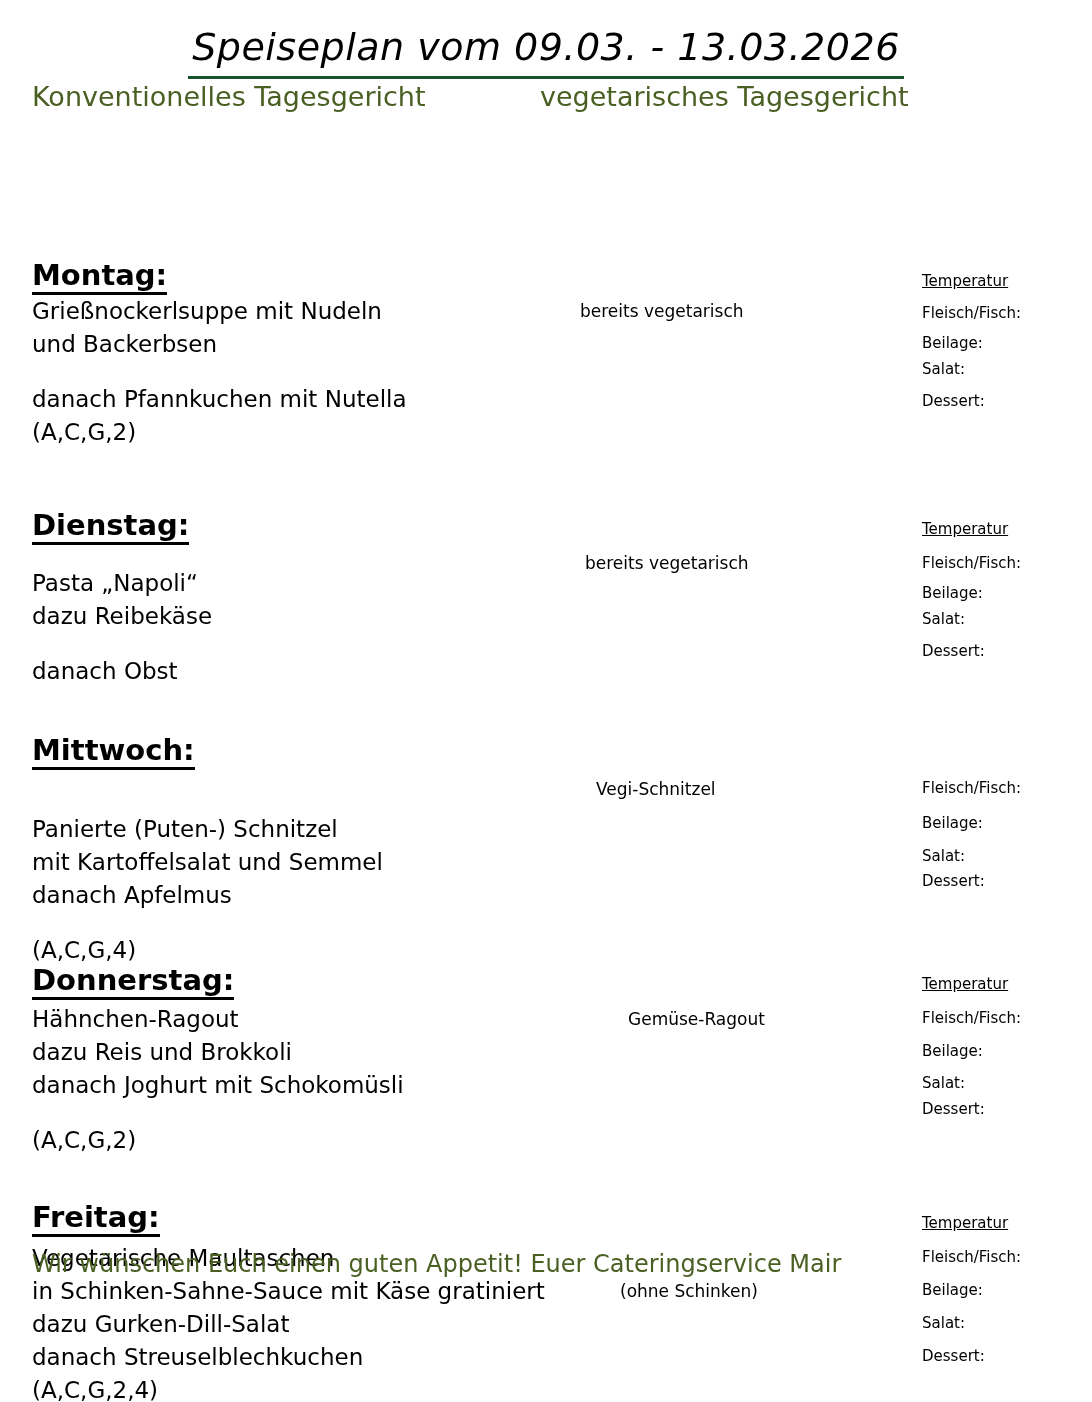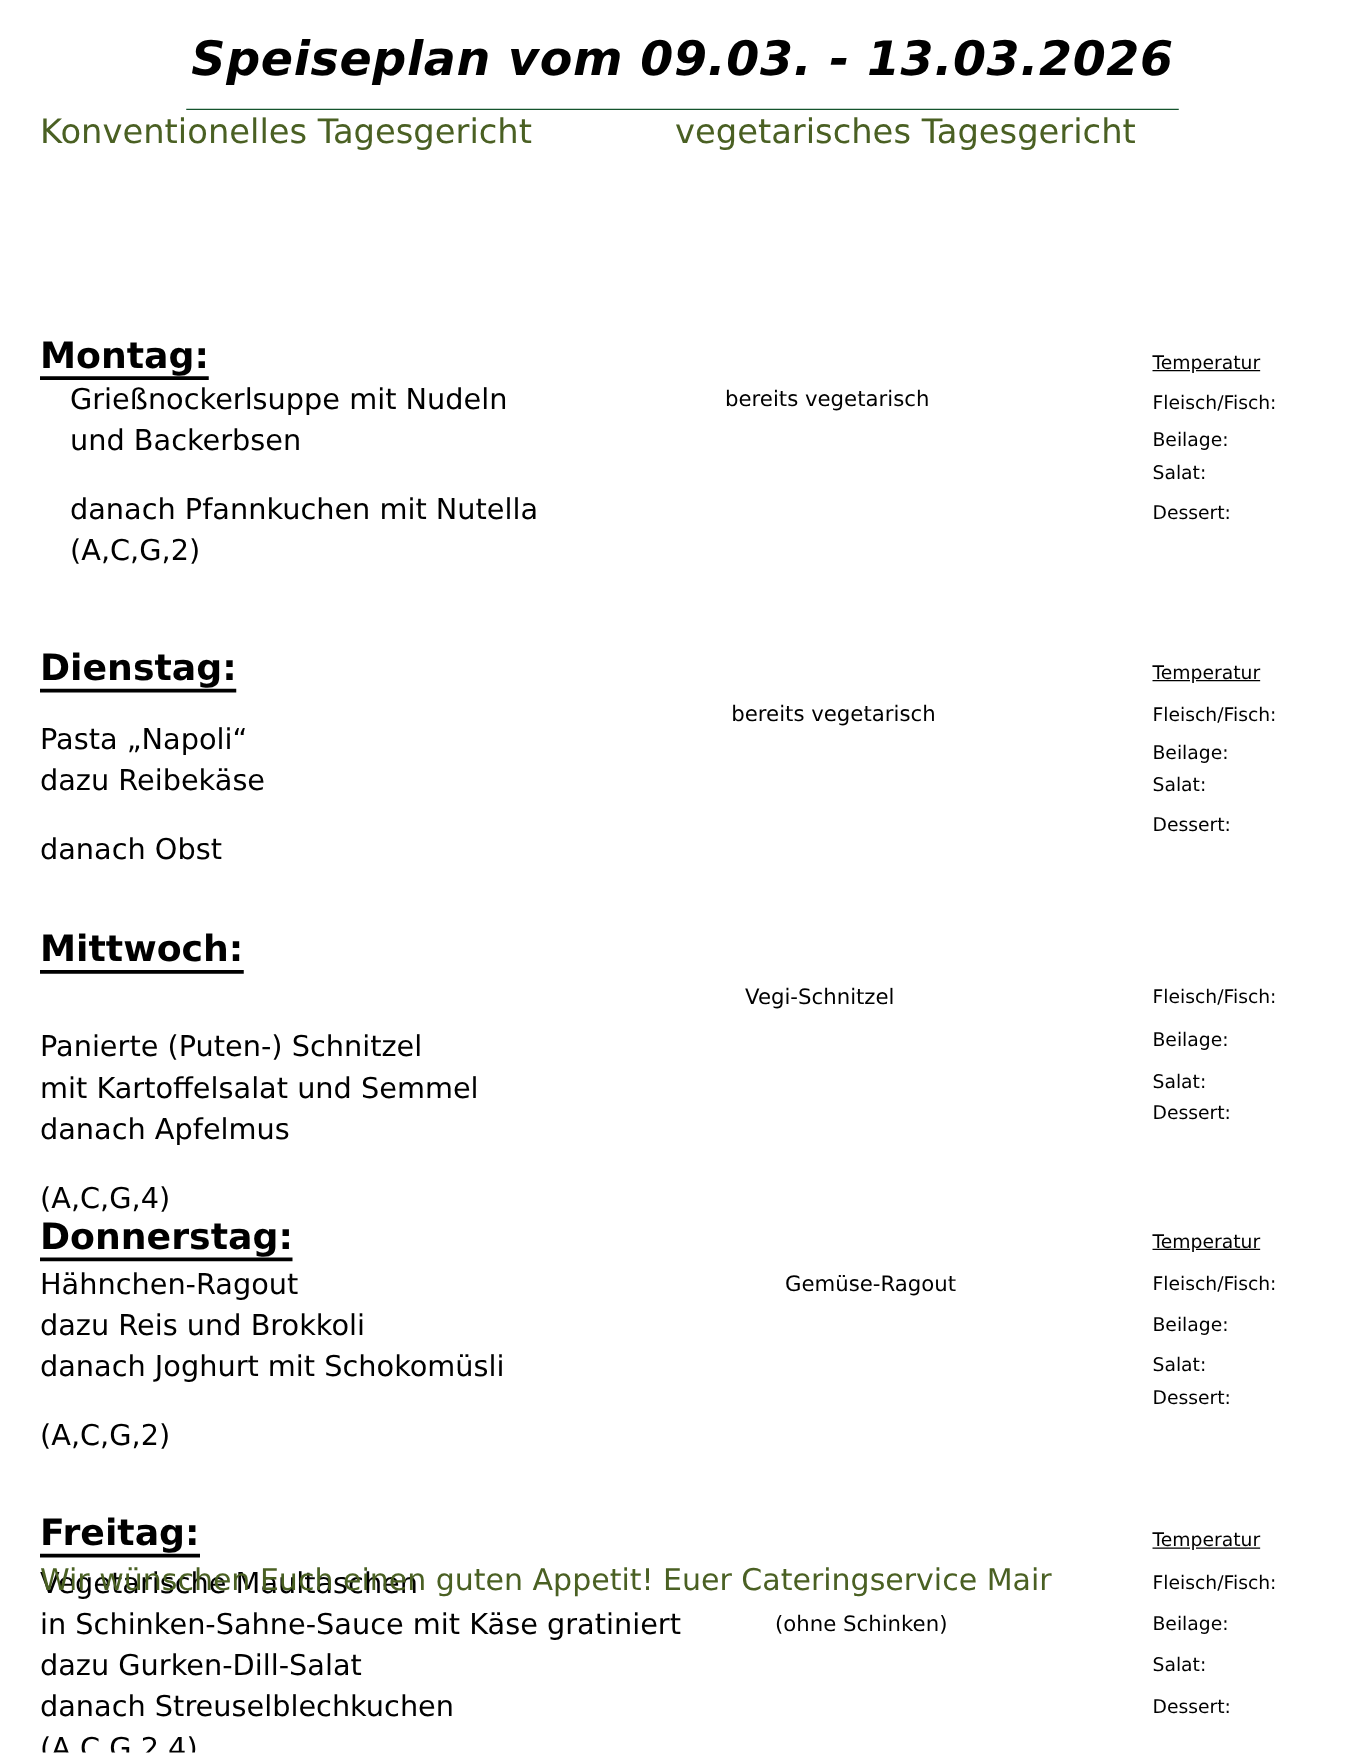--- a/index.html
+++ b/index.html
@@ -27,26 +27,26 @@
 
   
   .title-row {
     text-align: center;
     padding-top: 28px;
   }
   .doc-title {
     display: inline-block;
     font-family: "DejaVu Sans", sans-serif;
     font-size: 38px;
-    font-weight: 700;
+    font-weight: 400;
     font-style: italic;
     letter-spacing: 0.5px;
     line-height: 1.05;
-    border-bottom: 1px solid #14532d;
-    padding: 0 4px 19px 4px;
+    border-bottom: 3px solid #14532d;
+    padding: 0 4px 8px 4px;
     white-space: nowrap;
   }
 
   
   .col-headers {
     position: relative;
     height: 42px;
     margin-top: 2px;
   }
   .col-head {
@@ -134,21 +134,21 @@
   </div>
 
   <div class="col-headers">
     <div class="col-head conventional">Konventionelles Tagesgericht</div>
     <div class="col-head vegetarian">vegetarisches Tagesgericht</div>
   </div>
 
   <div id="days-container">
       <div class="day-block">
         <div class="day-heading" style="top: 138px;">Montag:</div>
-        <div class="main-lines" style="top: 172px; margin-left: 24px;">
+        <div class="main-lines" style="top: 172px;">
           <div class="main-line">Grießnockerlsuppe mit Nudeln</div>
           <div class="main-line">und Backerbsen</div>
           <div class="main-line spacer-before">danach Pfannkuchen mit Nutella</div>
           <div class="main-line">(A,C,G,2)</div>
         </div>
         <div class="veg-note" style="top: 172px; left: 580px;">bereits vegetarisch</div>
         <div class="temp-col" style="top: 0px;">
           <div class="temp-title" style="position: absolute; top: 148px; left: 0px;">Temperatur</div>
           <div class="temp-label" style="position: absolute; top: 180px; left: 0px;">Fleisch/Fisch:</div>
           <div class="temp-label" style="position: absolute; top: 210px; left: 0px;">Beilage:</div>

